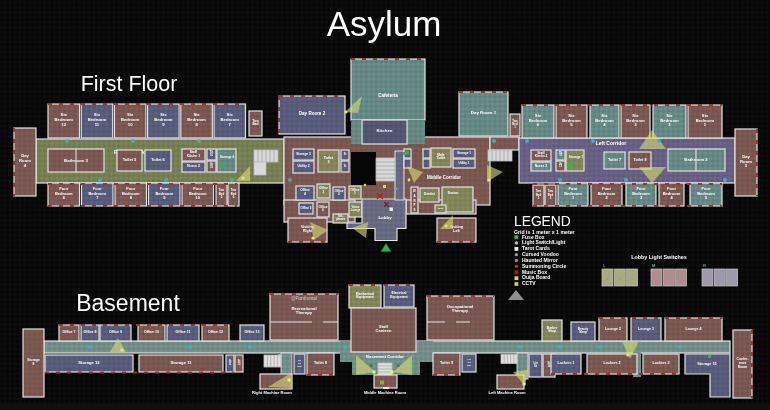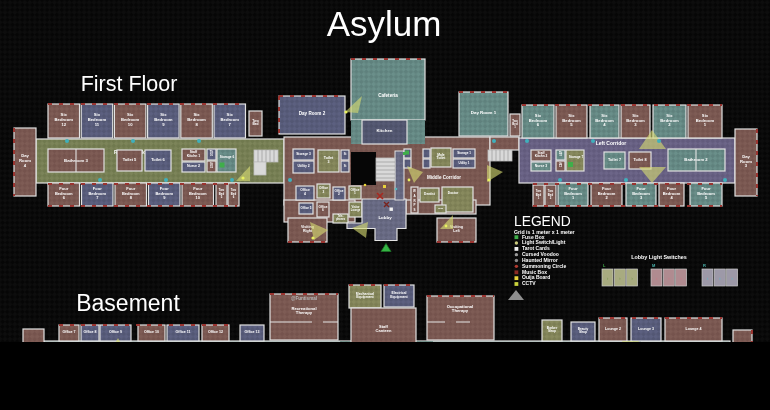--- a/index.html
+++ b/index.html
@@ -1,15 +1,15 @@
 <!DOCTYPE html>
 <html><head><meta charset="utf-8"><title>Asylum</title>
 <style>
 html,body{margin:0;padding:0;background:#000;}
-#map{position:relative;width:770px;height:342px;background:#fde047;overflow:hidden;}
+#map{position:relative;width:770px;height:410px;background:#fde047;overflow:hidden;}
 svg{display:block}
 </style></head>
 <body>
 
 <div id="map">
 <svg width="770" height="410" viewBox="0 0 770 410">
 <defs>
         <pattern id="brown" width="7" height="7" patternUnits="userSpaceOnUse" patternTransform="rotate(45)">
           <rect width="7" height="7" fill="#7e5c55"></rect>
           <rect width="3.5" height="3.5" fill="#75534d"></rect>

